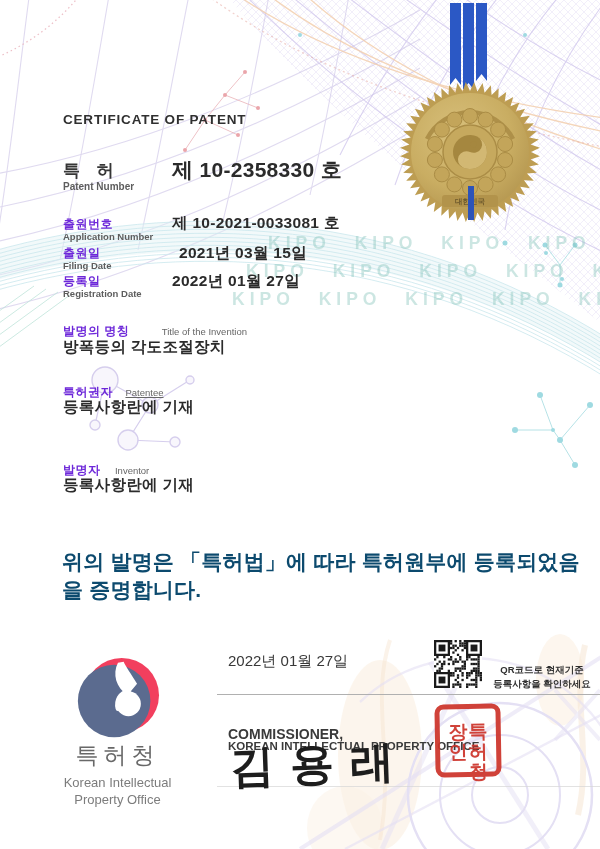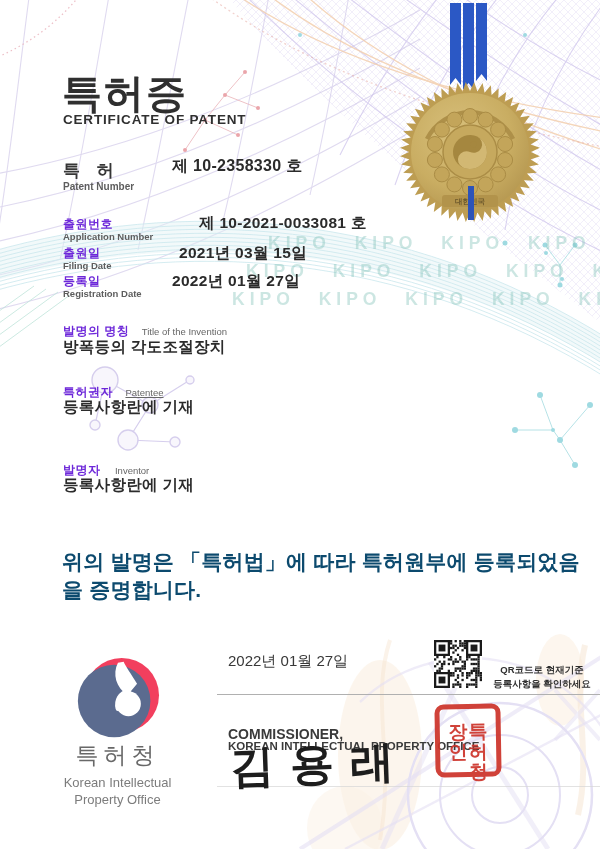--- a/index.html
+++ b/index.html
@@ -239,44 +239,43 @@
       <circle cx="75" cy="66.5" r="3" fill="#a5873f"></circle>
       <circle cx="75" cy="83.5" r="3" fill="#d2b873"></circle>
     </g>
     <rect x="47" y="118" width="56" height="12" rx="3" fill="#b2934b"></rect>
     <text x="75" y="127" text-anchor="middle" font-size="7.5" fill="#6e5a2d" font-weight="bold">대한민국</text>
   </svg>
   <div class="ribbon-tail"></div>
 
   <div class="content">
 
-    <div class="abs title-ko">특허증</div>
     <div class="abs title-en">CERTIFICATE OF PATENT</div>
 
     <div class="abs" style="left:63px;top:159px;font-size:17px;letter-spacing:6px;">
       <span class="b" style="color:#363636;">특 허</span>
     </div>
     <div class="abs lbl-en" style="left:63px;top:181px;font-size:10px;">Patent Number</div>
-    <div class="abs val" style="left:172px;top:156px;font-size:16px;">제 10-2358330 호</div>
+    <div class="abs val" style="left:172px;top:156px;font-size:21px;">제 10-2358330 호</div>
 
     <div class="abs lbl-ko" style="left:63px;top:216px;">출원번호</div>
     <div class="abs lbl-en" style="left:63px;top:231px;">Application Number</div>
-    <div class="abs val" style="left:172px;top:213px;margin-left:27px;">제 10-2021-0033081 호</div>
+    <div class="abs val" style="left:172px;top:213px;">제 10-2021-0033081 호</div>
 
     <div class="abs lbl-ko" style="left:63px;top:245px;text-align:center;">출원일</div>
     <div class="abs lbl-en" style="left:63px;top:260px;">Filing Date</div>
     <div class="abs val" style="left:179px;top:243px;">2021년 03월 15일</div>
 
     <div class="abs lbl-ko" style="left:63px;top:273px;">등록일</div>
     <div class="abs lbl-en" style="left:63px;top:288px;text-align:right;">Registration Date</div>
     <div class="abs val" style="left:172px;top:271px;">2022년 01월 27일</div>
 
     <div class="abs" style="left:63px;top:321px;">
       <span class="lbl-ko">발명의 명칭</span>
-      <span class="lbl-en" style="margin-left:8px;font-weight:normal;color:#666;">Title of the Invention</span>
+      <span class="lbl-en" style="margin-left:28px;font-weight:normal;color:#666;">Title of the Invention</span>
     </div>
     <div class="abs val" style="left:63px;top:337px;">방폭등의 각도조절장치</div>
 
     <div class="abs" style="left:63px;top:382px;">
       <span class="lbl-ko">특허권자</span>
       <span class="lbl-en" style="margin-left:8px;font-weight:normal;color:#666;text-decoration:underline;">Patentee</span>
     </div>
     <div class="abs val" style="left:63px;top:397px;">등록사항란에 기재</div>
 
     <div class="abs" style="left:63px;top:460px;">

